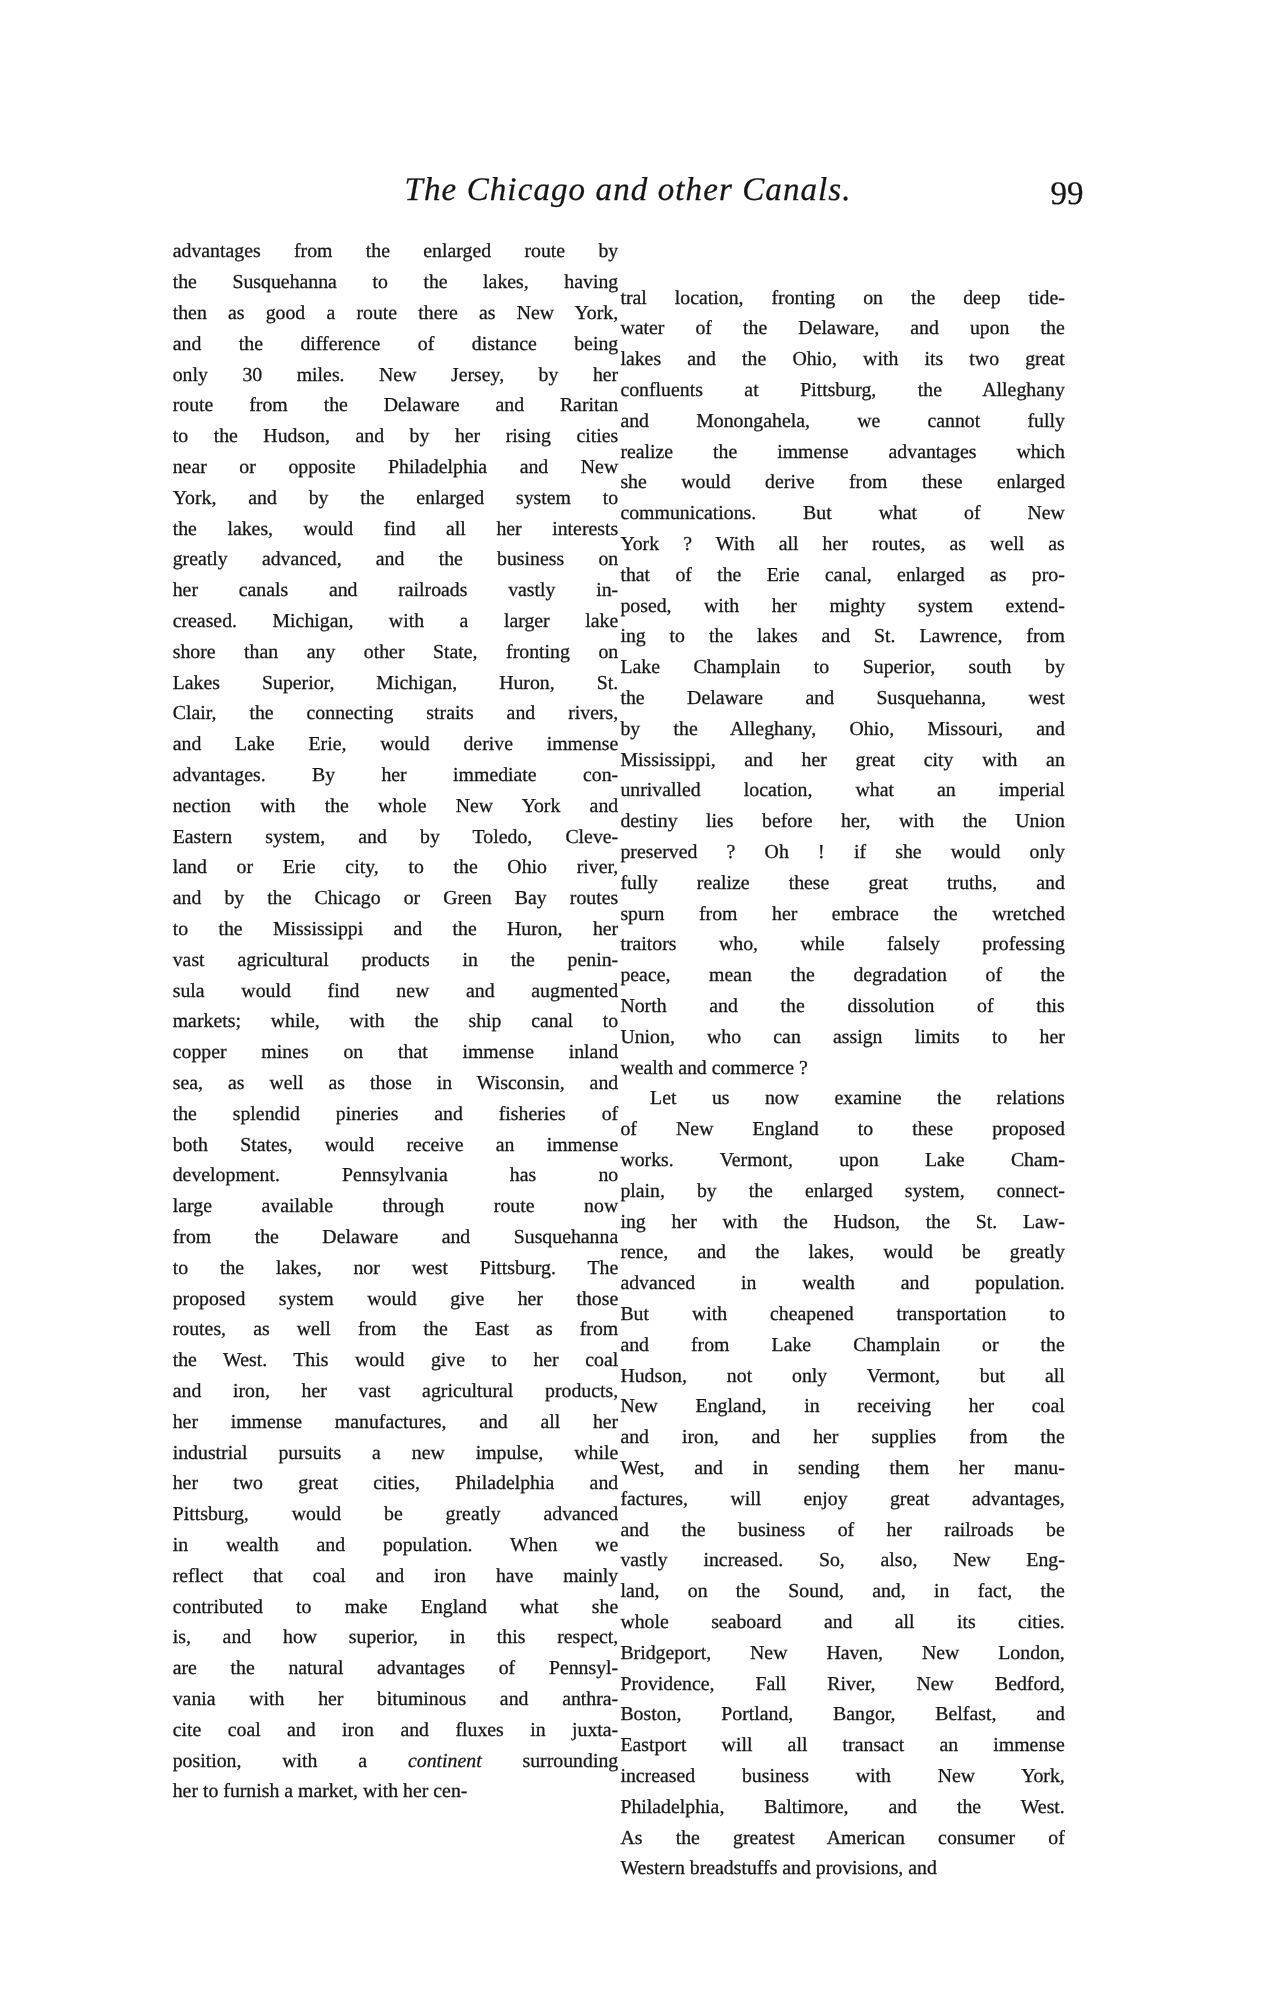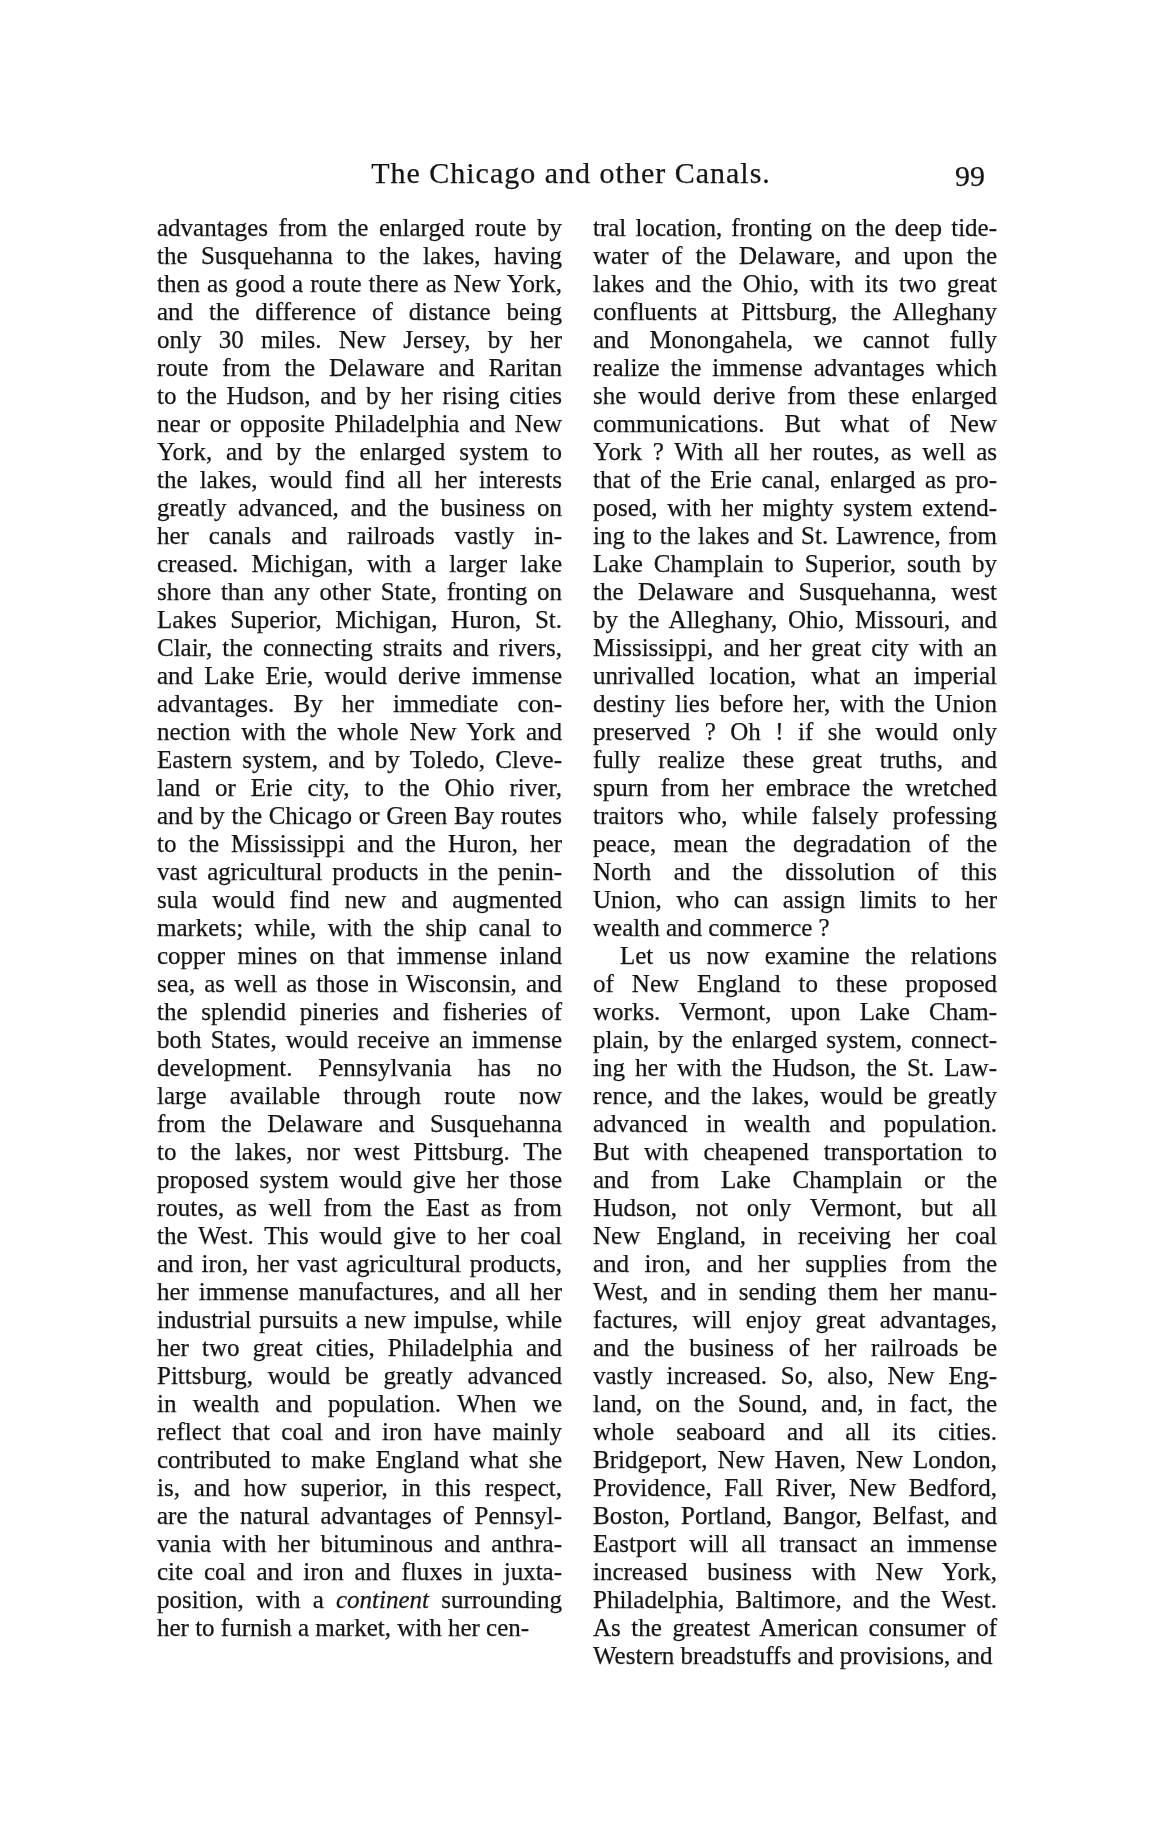--- a/index.html
+++ b/index.html
@@ -22,38 +22,39 @@
   }
   .running-header {
     position: absolute;
     left: 157px;
     top: 156px;
     width: 828px;
     height: 40px;
   }
   .running-title {
     text-align: center;
+    font-style: italic;
     font-size: 30px;
     letter-spacing: 1px;
   }
   .page-number {
     position: absolute;
     right: 0;
     top: 3px;
     font-size: 30px;
     font-style: normal;
   }
   .column {
     position: absolute;
     top: 214px;
-    font-size: 25px;
+    font-size: 18px;
     line-height: 28px;
   }
   .col-left  { left: 157px; width: 405px; }
-  .col-right { left: 593px; width: 404px; }
+  .col-right { left: 564px; width: 404px; margin-top: 42px; }
   .paragraph { margin: 0; }
   .line {
     text-align: justify;
     text-align-last: justify;
   }
   .line.para-end {
     text-align-last: left;
   }
   .line.indent {
     text-indent: 27px;

